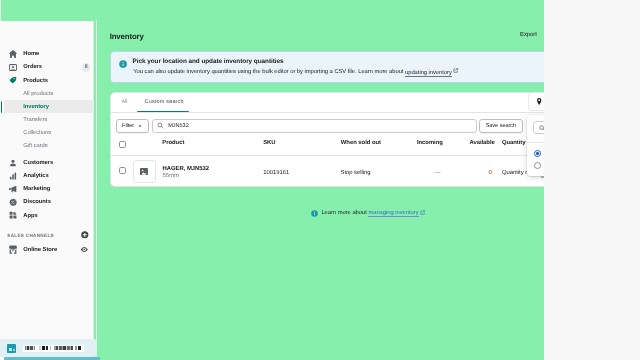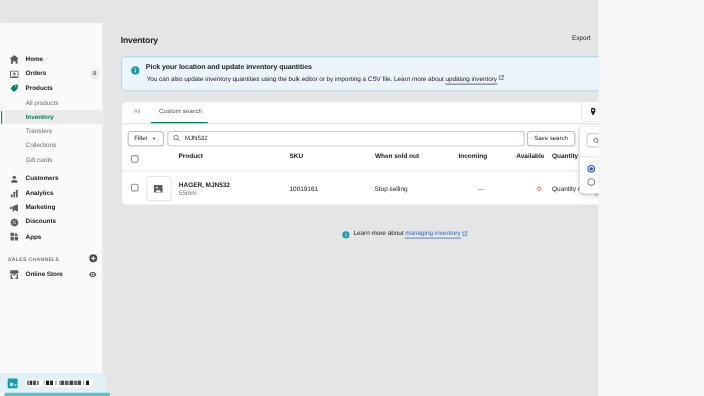--- a/index.html
+++ b/index.html
@@ -1,19 +1,19 @@
 <!DOCTYPE html>
 <html><head>
 <meta charset="utf-8">
 <title>Inventory</title>
 <style>
 *{box-sizing:border-box;margin:0;padding:0}
 html,body{width:640px;height:360px;overflow:hidden}
 body{font-family:"Liberation Sans",sans-serif;background:#f6f6f7;font-size:11px;color:#202223;-webkit-font-smoothing:antialiased;text-rendering:geometricPrecision}
-#app{position:relative;width:544px;height:360px;background:#e5e5e5;overflow:hidden}
+#app{position:relative;width:544px;height:360px;background:#86efac;overflow:hidden}
 svg{display:block}
 
 
 #sidebar{position:absolute;left:0;top:20.5px;width:93.7px;height:339.5px;background:#fafafa;border-right:1px solid #e3e4e5}
 #content-edge{position:absolute;left:96.2px;top:20.3px;width:1px;height:339.7px;background:#e8e8e8}
 #left-edge{position:absolute;left:0;top:0;width:1.2px;height:360px;background:#eaeaea}
 .nav-row{position:absolute;left:0;width:94px;height:13px;display:flex;align-items:center}
 .nav-row .ico{width:8px;height:8px;margin-left:8.6px;display:flex;align-items:center;justify-content:center;flex:0 0 8px}
 .nav-row .lbl{margin-left:6.7px;font-size:5.8px;font-weight:700;color:#202223;white-space:nowrap;letter-spacing:-0.05px}
 .nav-sub{position:absolute;left:0;width:94px;height:13px;display:flex;align-items:center}

